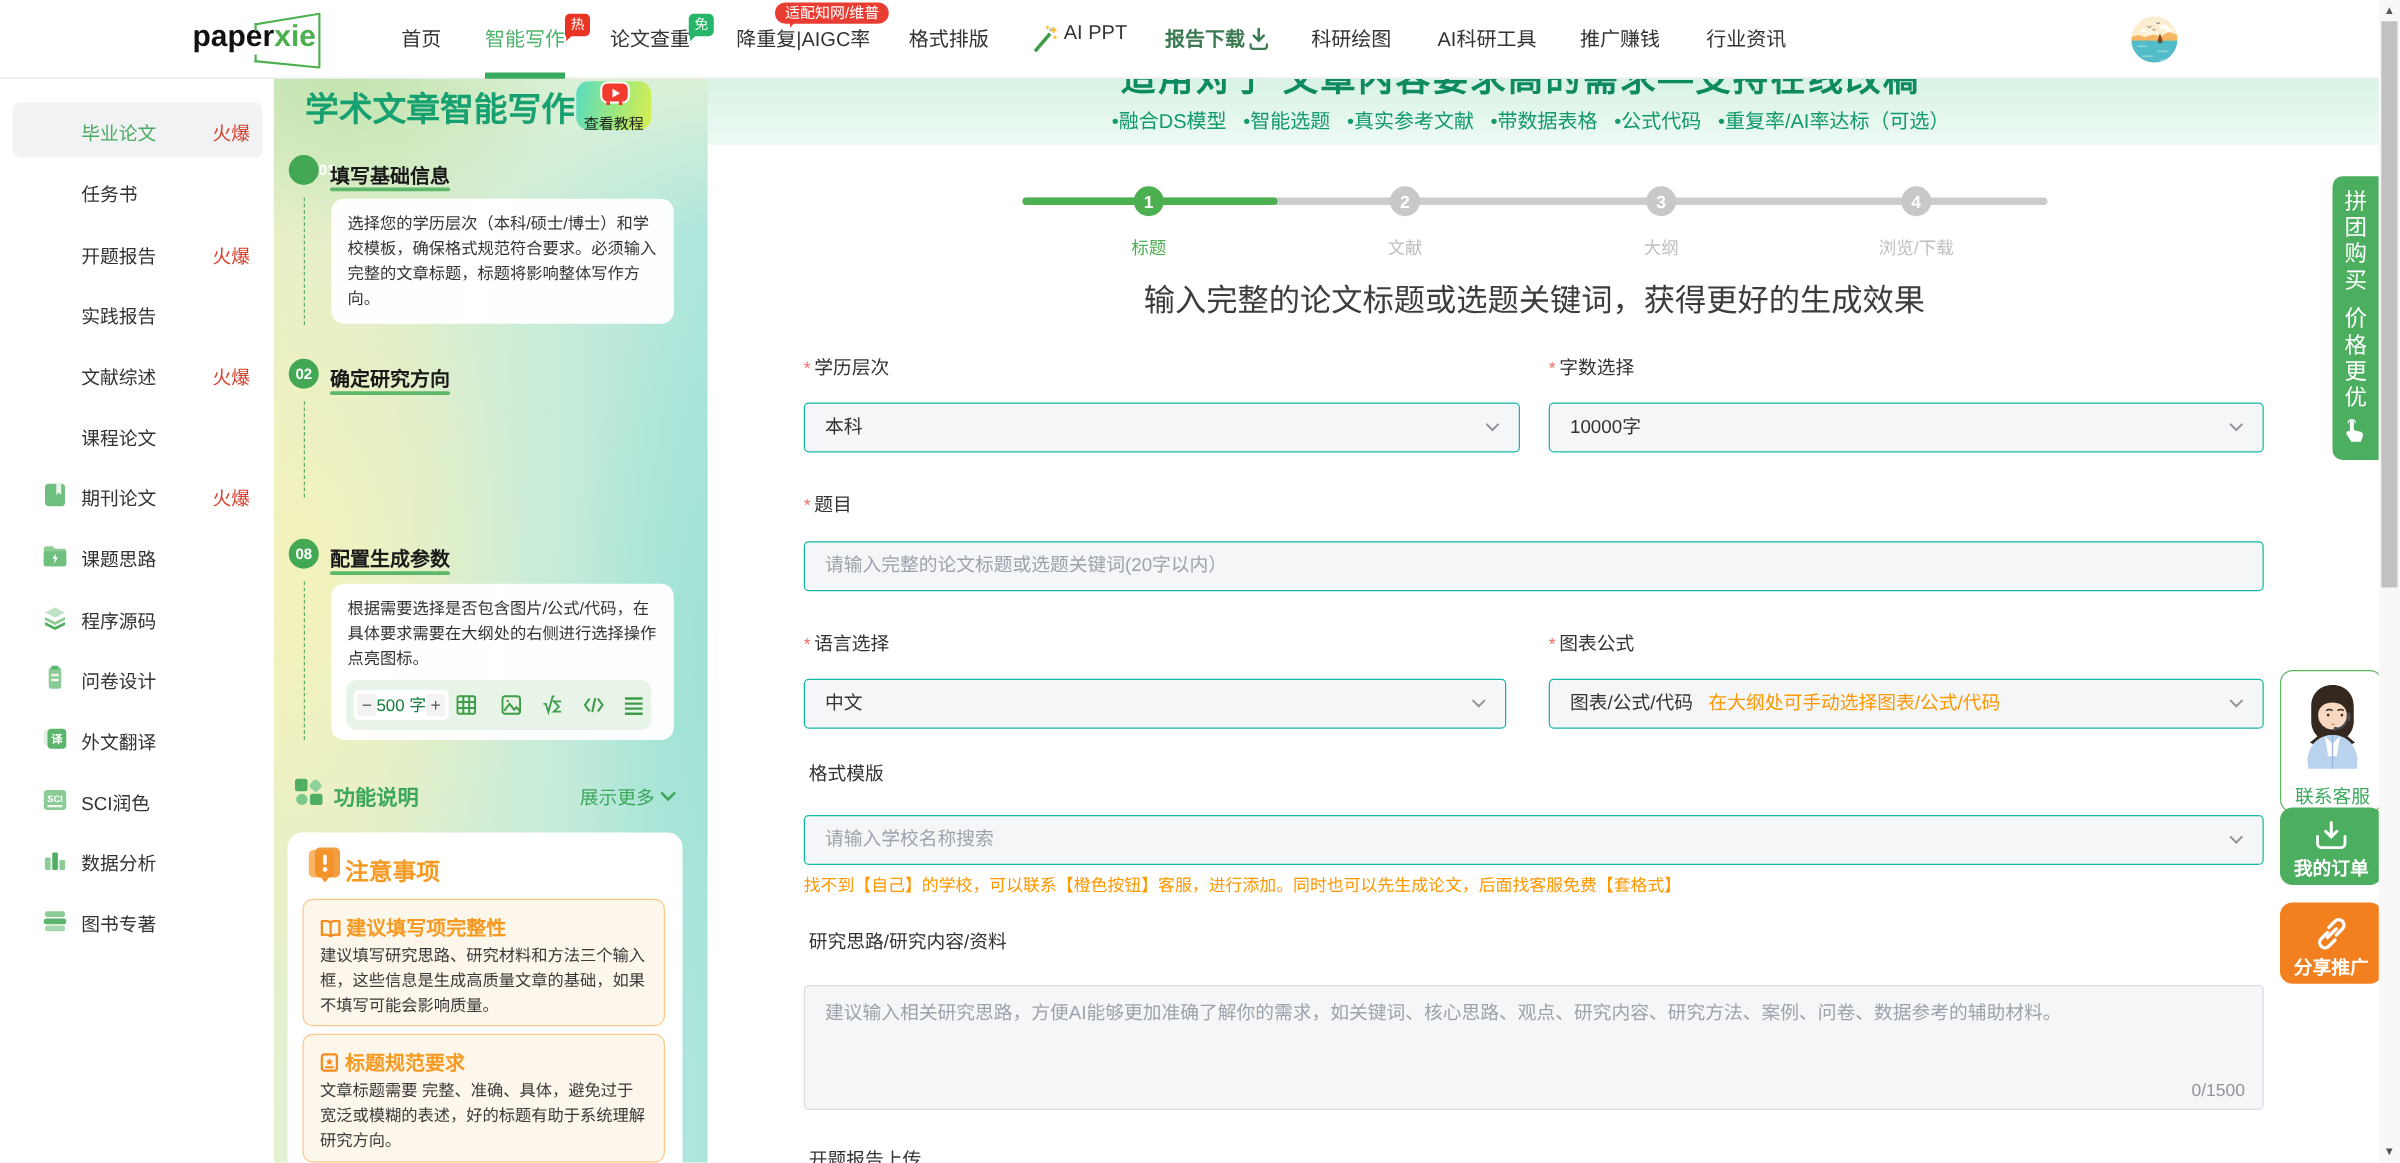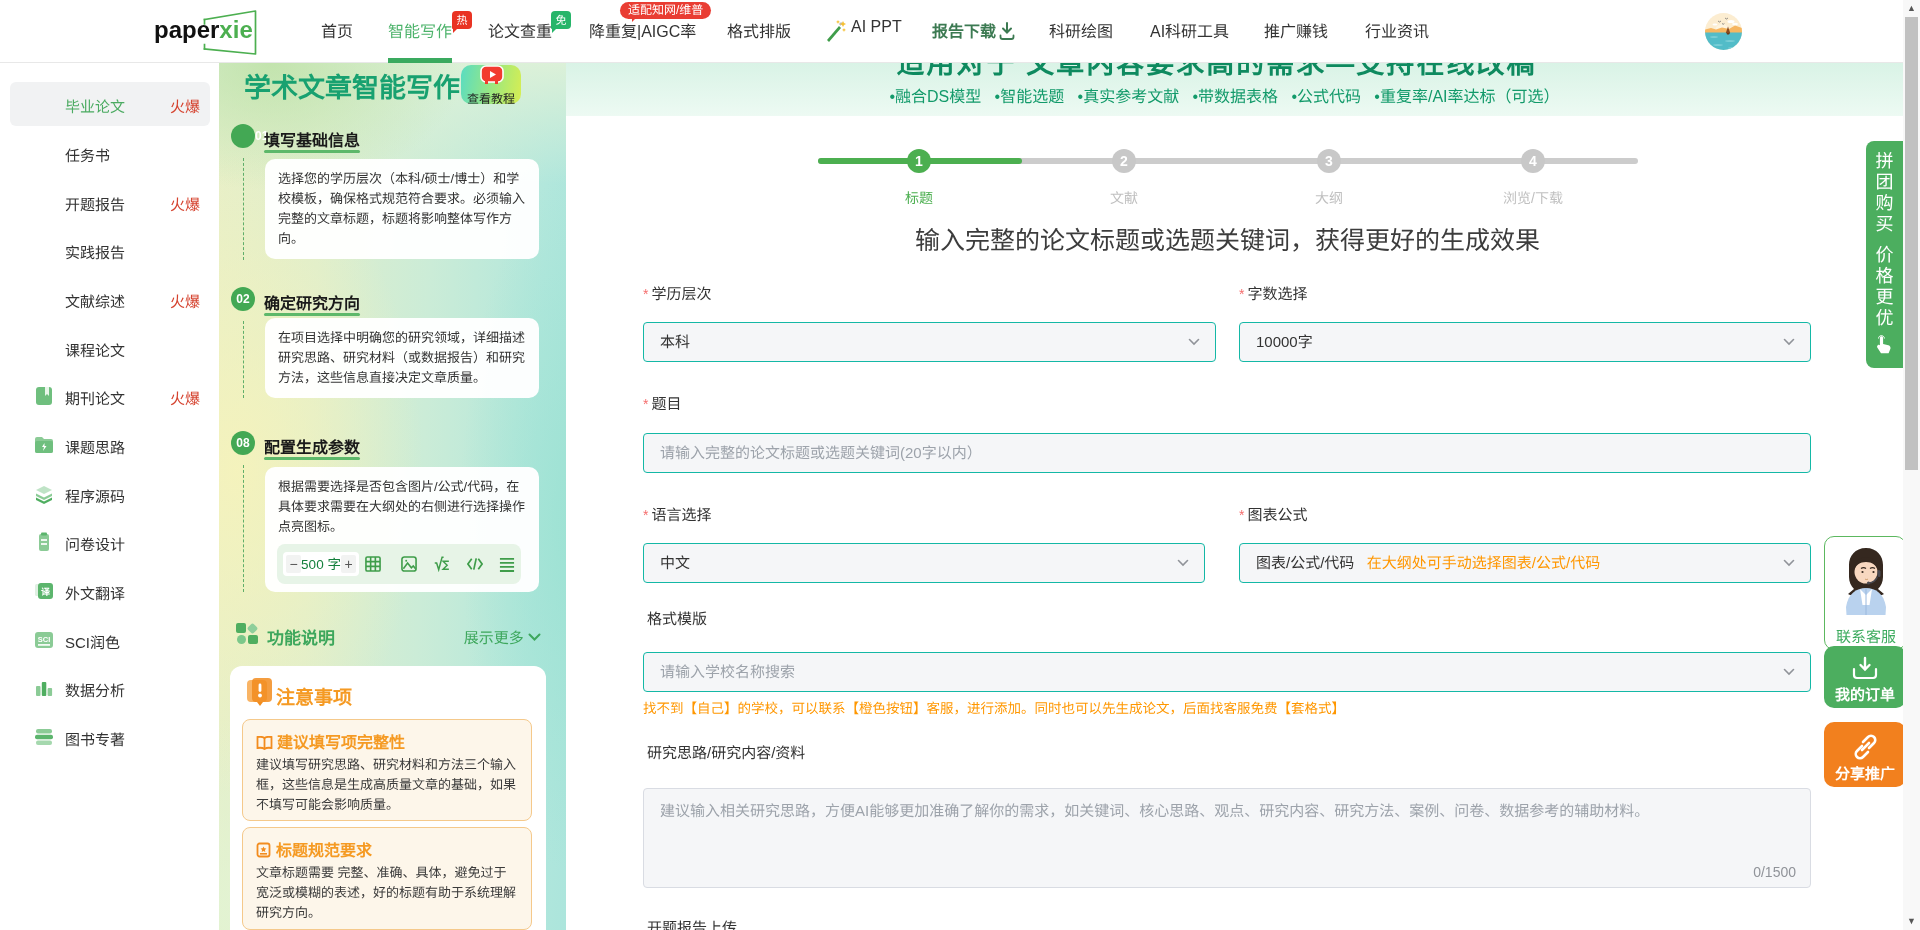--- a/index.html
+++ b/index.html
@@ -273,21 +273,20 @@
   </div>
 
   <div class="stepc" style="top:61px;padding-left:24px;">01</div>
   <div class="steph" style="top:64px;">填写基础信息<i></i></div>
   <div class="dash" style="top:95px;height:102px;"></div>
   <div class="scard" style="top:96px;height:100px;">选择您的学历层次（本科/硕士/博士）和学校模板，确保格式规范符合要求。必须输入完整的文章标题，标题将影响整体写作方向。</div>
 
   <div class="stepc" style="top:224px;">02</div>
   <div class="steph" style="top:227px;">确定研究方向<i></i></div>
   <div class="dash" style="top:258px;height:77px;"></div>
-  <div class="scard" style="top:255px;height:80px;">在项目选择中明确您的研究领域，详细描述研究思路、研究材料（或数据报告）和研究方法，这些信息直接决定文章质量。</div>
 
   <div class="stepc" style="top:368px;">08</div>
   <div class="steph" style="top:371px;">配置生成参数<i></i></div>
   <div class="dash" style="top:402px;height:127px;"></div>
   <div class="scard" style="top:404px;height:125px;">根据需要选择是否包含图片/公式/代码，在具体要求需要在大纲处的右侧进行选择操作点亮图标。
     <div id="ctrl">
       <div id="wc"><span class="pm" style="left:3px;">−</span><b style="font-size:13.5px;">500 字</b><span class="pm" style="right:3px;">+</span></div>
       <svg class="cic" style="left:88px;" viewBox="0 0 17 17">
           <g fill="none" stroke="#3f9d4a" stroke-width="1.7">
             <rect x="1" y="1" width="15" height="15" rx="1.5"></rect>

